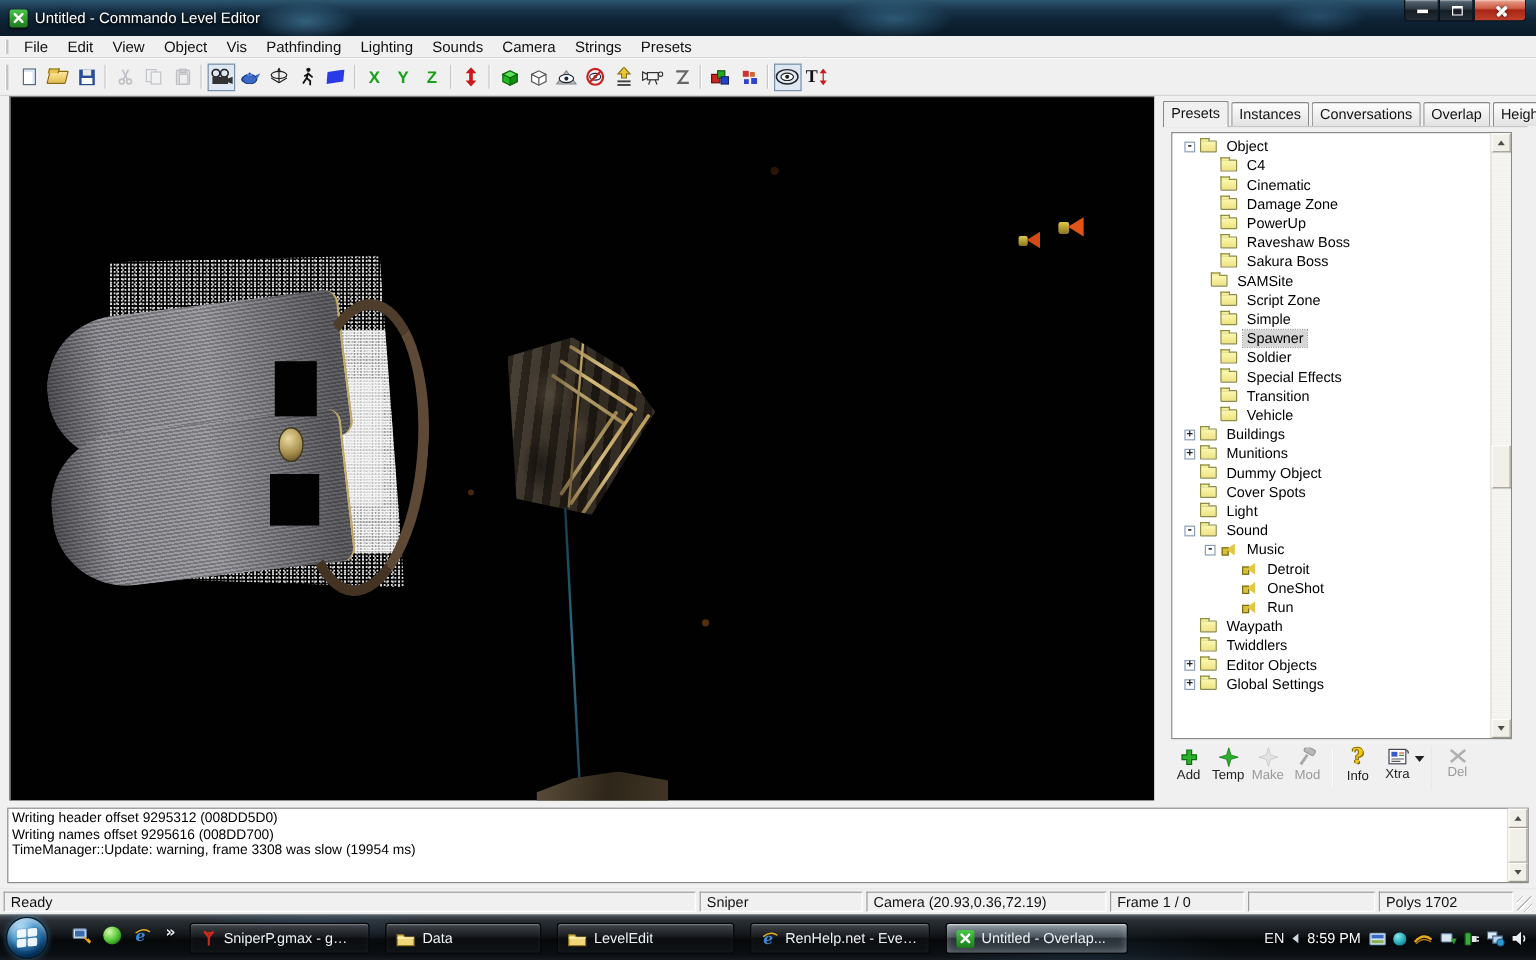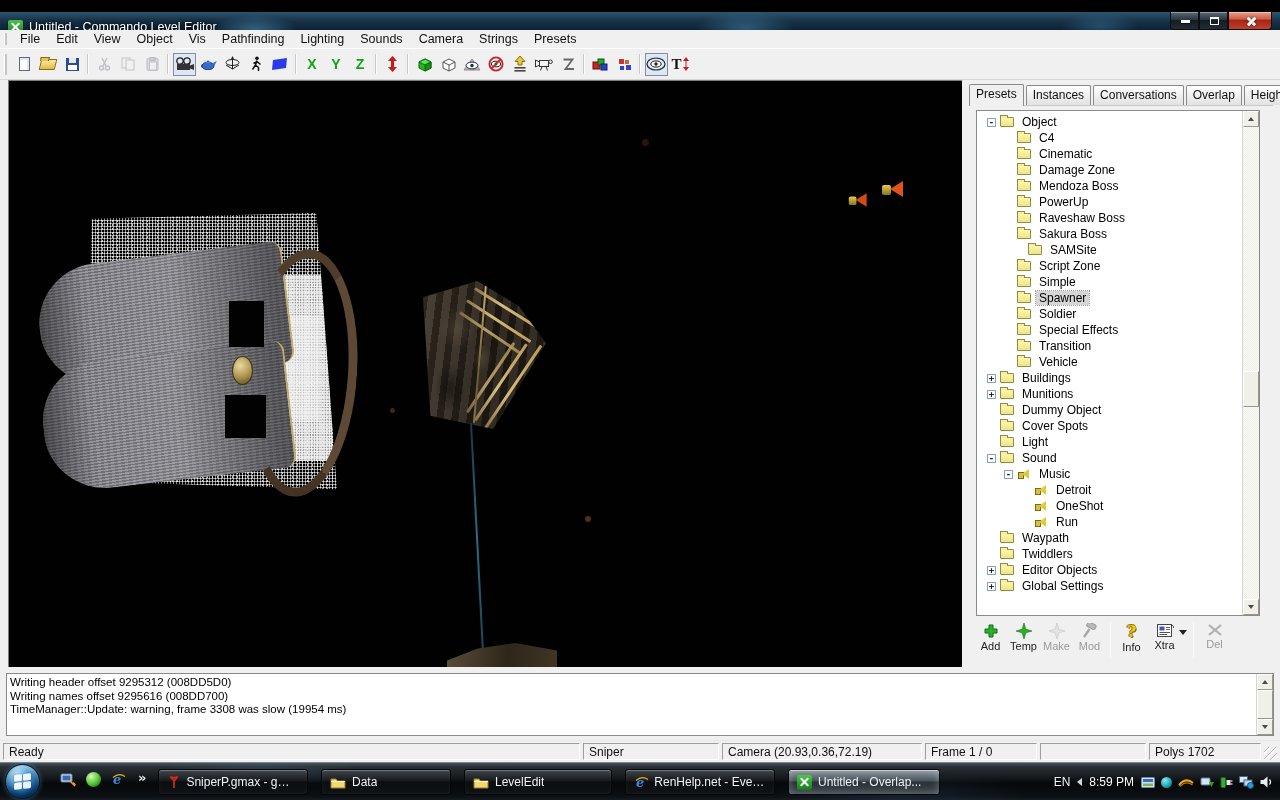--- a/index.html
+++ b/index.html
@@ -1,19 +1,19 @@
 <!DOCTYPE html>
 <html><head>
 <meta charset="utf-8">
 <style>
 *{margin:0;padding:0;box-sizing:border-box}
 html,body{width:1280px;height:800px;overflow:hidden;background:#000;font-family:"Liberation Sans","DejaVu Sans",sans-serif}
 body{position:relative}
 
-.titlebar{position:absolute;left:0;top:12px;width:1280px;height:30px;
+.titlebar{position:absolute;left:0;top:0;width:1280px;height:30px;
  background:
   radial-gradient(60px 22px at 255px 18px, rgba(90,160,200,.5), transparent 70%),
   radial-gradient(70px 24px at 745px 16px, rgba(80,150,190,.45), transparent 70%),
   radial-gradient(55px 20px at 1100px 14px, rgba(70,130,170,.4), transparent 70%),
   linear-gradient(180deg,#2c556e 0%,#173248 30%,#0d2233 60%,#0a1b29 100%);
  display:flex;align-items:center;color:#fff}
 .appicon{position:relative;width:15px;height:15px;margin:0 6px 0 8px;background:linear-gradient(#4cc24c,#1d7a1d);border-radius:2px;box-shadow:0 1px 2px #000;flex:0 0 auto}
 .appicon i{position:absolute;left:2px;top:6.5px;width:11px;height:2px;background:#fff;border-radius:1px}
 .appicon i.b1{transform:rotate(45deg)}.appicon i.b2{transform:rotate(-45deg)}
 .title{font-size:12.5px;text-shadow:0 1px 3px #000,0 0 6px rgba(0,0,0,.8)}
@@ -435,38 +435,33 @@
           <span class="tlabel">Cinematic</span>
         </div>
         <div class="trow" style="padding-left:23px">
           <span class="slot"></span>
           <span class="i-folder"></span>
           <span class="tlabel">Damage Zone</span>
         </div>
         <div class="trow" style="padding-left:23px">
           <span class="slot"></span>
           <span class="i-folder"></span>
-          <span class="tlabel">Mendoza Boss</span>
-        </div>
-        <div class="trow" style="padding-left:23px">
-          <span class="slot"></span>
-          <span class="i-folder"></span>
           <span class="tlabel">PowerUp</span>
         </div>
         <div class="trow" style="padding-left:23px">
           <span class="slot"></span>
           <span class="i-folder"></span>
           <span class="tlabel">Raveshaw Boss</span>
         </div>
         <div class="trow" style="padding-left:23px">
           <span class="slot"></span>
           <span class="i-folder"></span>
           <span class="tlabel">Sakura Boss</span>
         </div>
-        <div class="trow" style="padding-left:34px">
+        <div class="trow" style="padding-left:15px">
           <span class="slot"></span>
           <span class="i-folder"></span>
           <span class="tlabel">SAMSite</span>
         </div>
         <div class="trow" style="padding-left:23px">
           <span class="slot"></span>
           <span class="i-folder"></span>
           <span class="tlabel">Script Zone</span>
         </div>
         <div class="trow" style="padding-left:23px">

